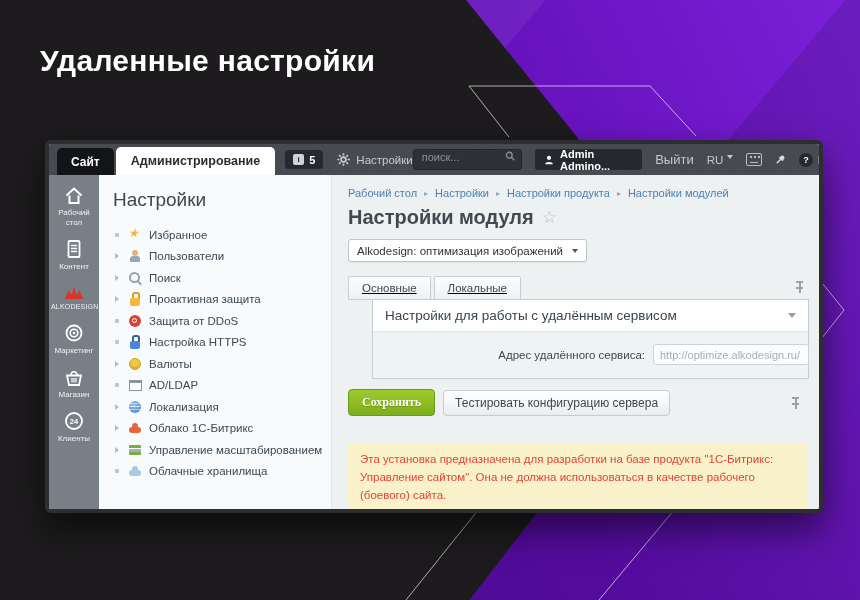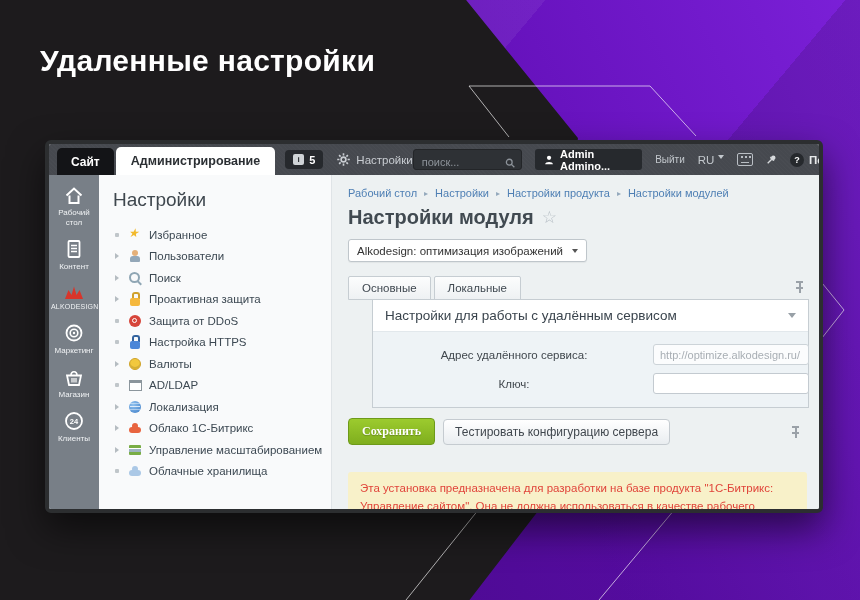--- a/index.html
+++ b/index.html
@@ -30,27 +30,27 @@
   .tab-admin{margin:3px 0 0 2px;background:#fff;color:#2b2f33;border-radius:5px 5px 0 0;
     padding:0 15px;display:flex;align-items:center;font-size:12.5px;font-weight:bold;cursor:pointer;}
   .chip-notif{margin:6px 0 6px 10px;background:#26292d;border-radius:4px;color:#fff;
     display:flex;align-items:center;gap:5px;padding:0 8px;font-size:11px;font-weight:bold;cursor:pointer;}
   .info-glyph{width:11px;height:11px;border-radius:2px;background:#cfd3d6;color:#26292d;
     font-size:8px;font-weight:bold;display:flex;align-items:center;justify-content:center;font-style:normal;}
   .hdr-settings{display:flex;align-items:center;gap:6px;color:#c9cdd2;font-size:11.5px;
     margin-left:14px;cursor:pointer;}
   .hdr-right{margin-left:auto;display:flex;align-items:center;gap:13px;padding-right:12px;}
   .search-box{background:#2e3135;border:1px solid #232528;border-radius:3px;height:19px;
-    display:flex;align-items:flex-end;padding:0 6px;width:112px;}
+    display:flex;align-items:flex-start;padding:0 6px;width:112px;}
   .search-box input{background:none;border:none;outline:none;color:#9aa0a7;font-size:11px;
     width:100%;font-family:inherit;}
   .search-box input::placeholder{color:#8d939a;}
   .chip-user{background:#26292d;border-radius:3px;height:21px;display:flex;align-items:center;
     gap:6px;padding:0 9px;color:#fff;font-size:11px;font-weight:bold;cursor:pointer;}
-  .hdr-link{color:#c3c8cd;font-size:10px;cursor:pointer;}
+  .hdr-link{color:#c3c8cd;font-size:13px;cursor:pointer;}
   .lang{display:flex;align-items:flex-start;gap:4px;color:#c3c8cd;font-size:11.5px;cursor:pointer;}
   .caret-sm{width:0;height:0;border-top:4px solid #c3c8cd;border-left:3.5px solid transparent;
     border-right:3.5px solid transparent;margin-top:1px;}
   .kb-icon{width:16px;height:11px;border:1px solid #b9bec4;border-radius:2px;position:relative;cursor:pointer;}
   .kb-icon::after{content:"";position:absolute;left:3px;bottom:2px;width:8px;height:1.5px;background:#b9bec4;}
   .kb-icon::before{content:"";position:absolute;left:3px;top:2px;width:2px;height:2px;background:#b9bec4;
     box-shadow:4px 0 0 #b9bec4,8px 0 0 #b9bec4;}
   .help{display:flex;align-items:center;gap:5px;color:#e8eaec;font-size:11.5px;font-weight:bold;cursor:pointer;}
   .q-circle{width:14px;height:14px;border-radius:50%;background:#26292d;color:#fff;font-size:9px;
     font-weight:bold;display:flex;align-items:center;justify-content:center;font-style:normal;}
@@ -117,37 +117,37 @@
   .crumb-sep{color:#93a8bc;font-size:8px;}
   .page-title{font-size:20px;color:#414a51;font-weight:bold;display:flex;align-items:center;
     gap:8px;margin-bottom:10px;}
   .fav-star{color:#b7bfc6;font-size:17px;font-weight:normal;cursor:pointer;}
   .mod-select{display:inline-flex;align-items:center;gap:9px;background:#fff;border:1px solid #bfc6cb;
     border-radius:3px;height:21px;padding:0 8px;font-size:11.5px;color:#333;margin-bottom:13px;
     box-shadow:0 1px 1px rgba(0,0,0,.05);cursor:pointer;}
   .sel-caret{width:0;height:0;border-top:4px solid #555;border-left:3.5px solid transparent;
     border-right:3.5px solid transparent;}
 
-  .tabs-row{display:flex;align-items:flex-end;position:relative;}
+  .tabs-row{display:flex;align-items:flex-end;position:relative;text-decoration:underline;}
   .tab{padding:5px 13px;font-size:11.5px;color:#3f4850;background:linear-gradient(#fcfdfd,#eef1f3);
     border:1px solid #c6cdd2;border-radius:2px 2px 0 0;margin-right:3px;position:relative;
     bottom:-1px;cursor:pointer;}
   .tab[data-active="true"]{background:#fff;font-weight:bold;z-index:2;border-bottom-color:#fff;
     padding:6px 13px;}
   .pin-tabs{margin-left:auto;align-self:center;margin-right:4px;}
 
   .panel{background:#fff;border:1px solid #c6cdd2;position:relative;z-index:1;margin-left:24px;}
   .panel-hd{display:flex;align-items:center;justify-content:space-between;padding:8px 12px;
     font-size:13.5px;color:#3a444d;}
   .caret-down{width:0;height:0;border-top:5px solid #98a0a7;border-left:4px solid transparent;
     border-right:4px solid transparent;cursor:pointer;}
   .panel-form{background:#eef3f6;border-top:1px solid #e2e8ec;padding:12px 10px 13px;}
   .frow{display:flex;align-items:center;margin-bottom:8px;}
   .frow:last-child{margin-bottom:0;}
-  .flabel{width:262px;text-align:center;padding-right:8px;font-size:11.5px;color:#40474d;flex:0 0 262px;}
+  .flabel{width:262px;text-align:right;padding-right:8px;font-size:11.5px;color:#40474d;flex:0 0 262px;}
   .finput{width:160px;height:19px;border:1px solid #c3cad0;border-radius:3px;font-size:11px;
     padding:0 6px;background:#fff;color:#333;outline:none;font-family:inherit;}
   .finput.muted{color:#a8aeb4;background:#fbfcfd;border-color:#ccd3d8;}
 
   .actions{display:flex;align-items:center;gap:8px;margin-top:10px;}
   .btn-save{background:linear-gradient(#9ccb2e,#7fae1e);border:1px solid #6d9a19;border-radius:4px;
     color:#fff;font-weight:bold;font-size:12px;padding:5px 13px;text-shadow:0 1px 1px rgba(0,0,0,.25);
     cursor:pointer;font-family:Liberation Serif, serif;}
   .btn-test{background:linear-gradient(#ffffff,#e9edf0);border:1px solid #c5cbd0;border-radius:4px;
     color:#40474e;font-size:12px;padding:5px 11px;cursor:pointer;font-family:inherit;}
@@ -402,24 +402,20 @@
       <div class="panel">
         <div class="panel-hd">
           <span>Настройки для работы с удалённым сервисом</span>
           <i class="caret-down"></i>
         </div>
         <div class="panel-form">
           <div class="frow">
             <label class="flabel">Адрес удалённого сервиса:</label>
             <input class="finput muted" type="text" value="http://optimize.alkodesign.ru/" style="">
           </div>
-          <div class="frow">
-            <label class="flabel">Ключ:</label>
-            <input class="finput" type="text" value="" style="">
-          </div>
         </div>
       </div>
 
       <div class="actions">
         <button class="btn-save">Сохранить</button>
         <button class="btn-test">Тестировать конфигурацию сервера</button>
         <i class="pin-g pin-actions"></i>
       </div>
 
       <div class="warning">Эта установка предназначена для разработки на базе продукта "1С-Битрикс: Управление сайтом". Она не должна использоваться в качестве рабочего (боевого) сайта.</div>

